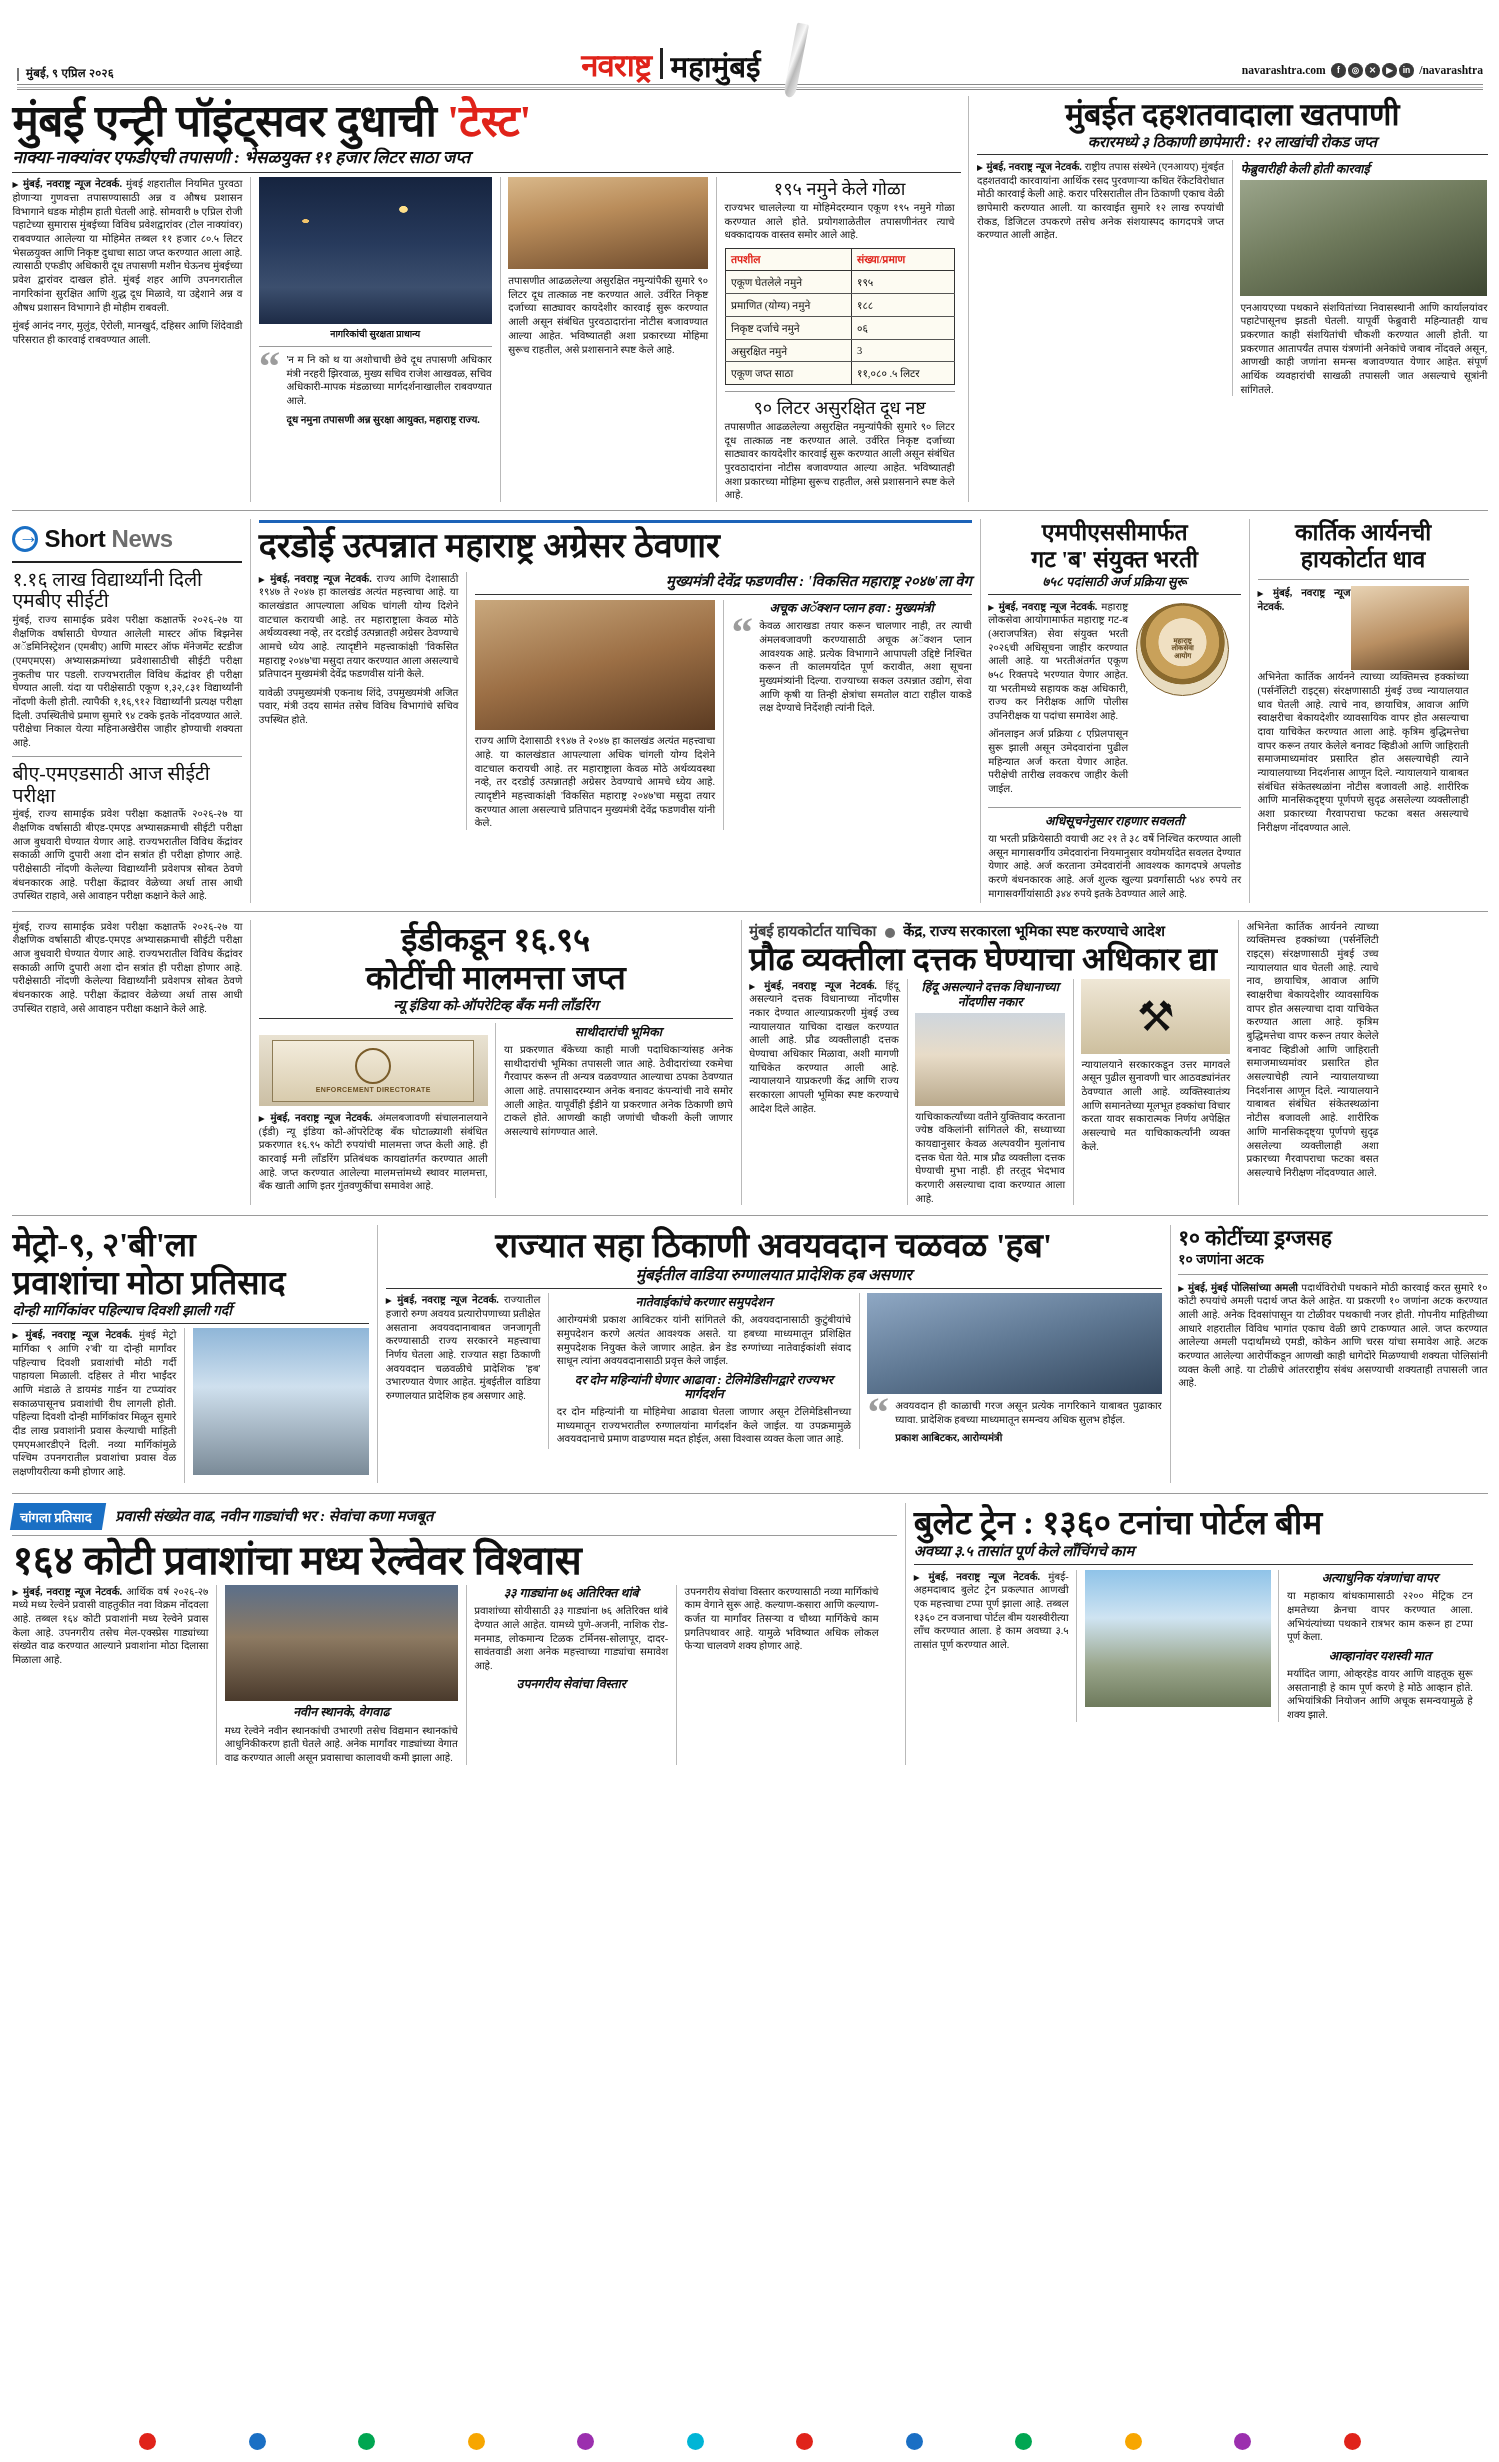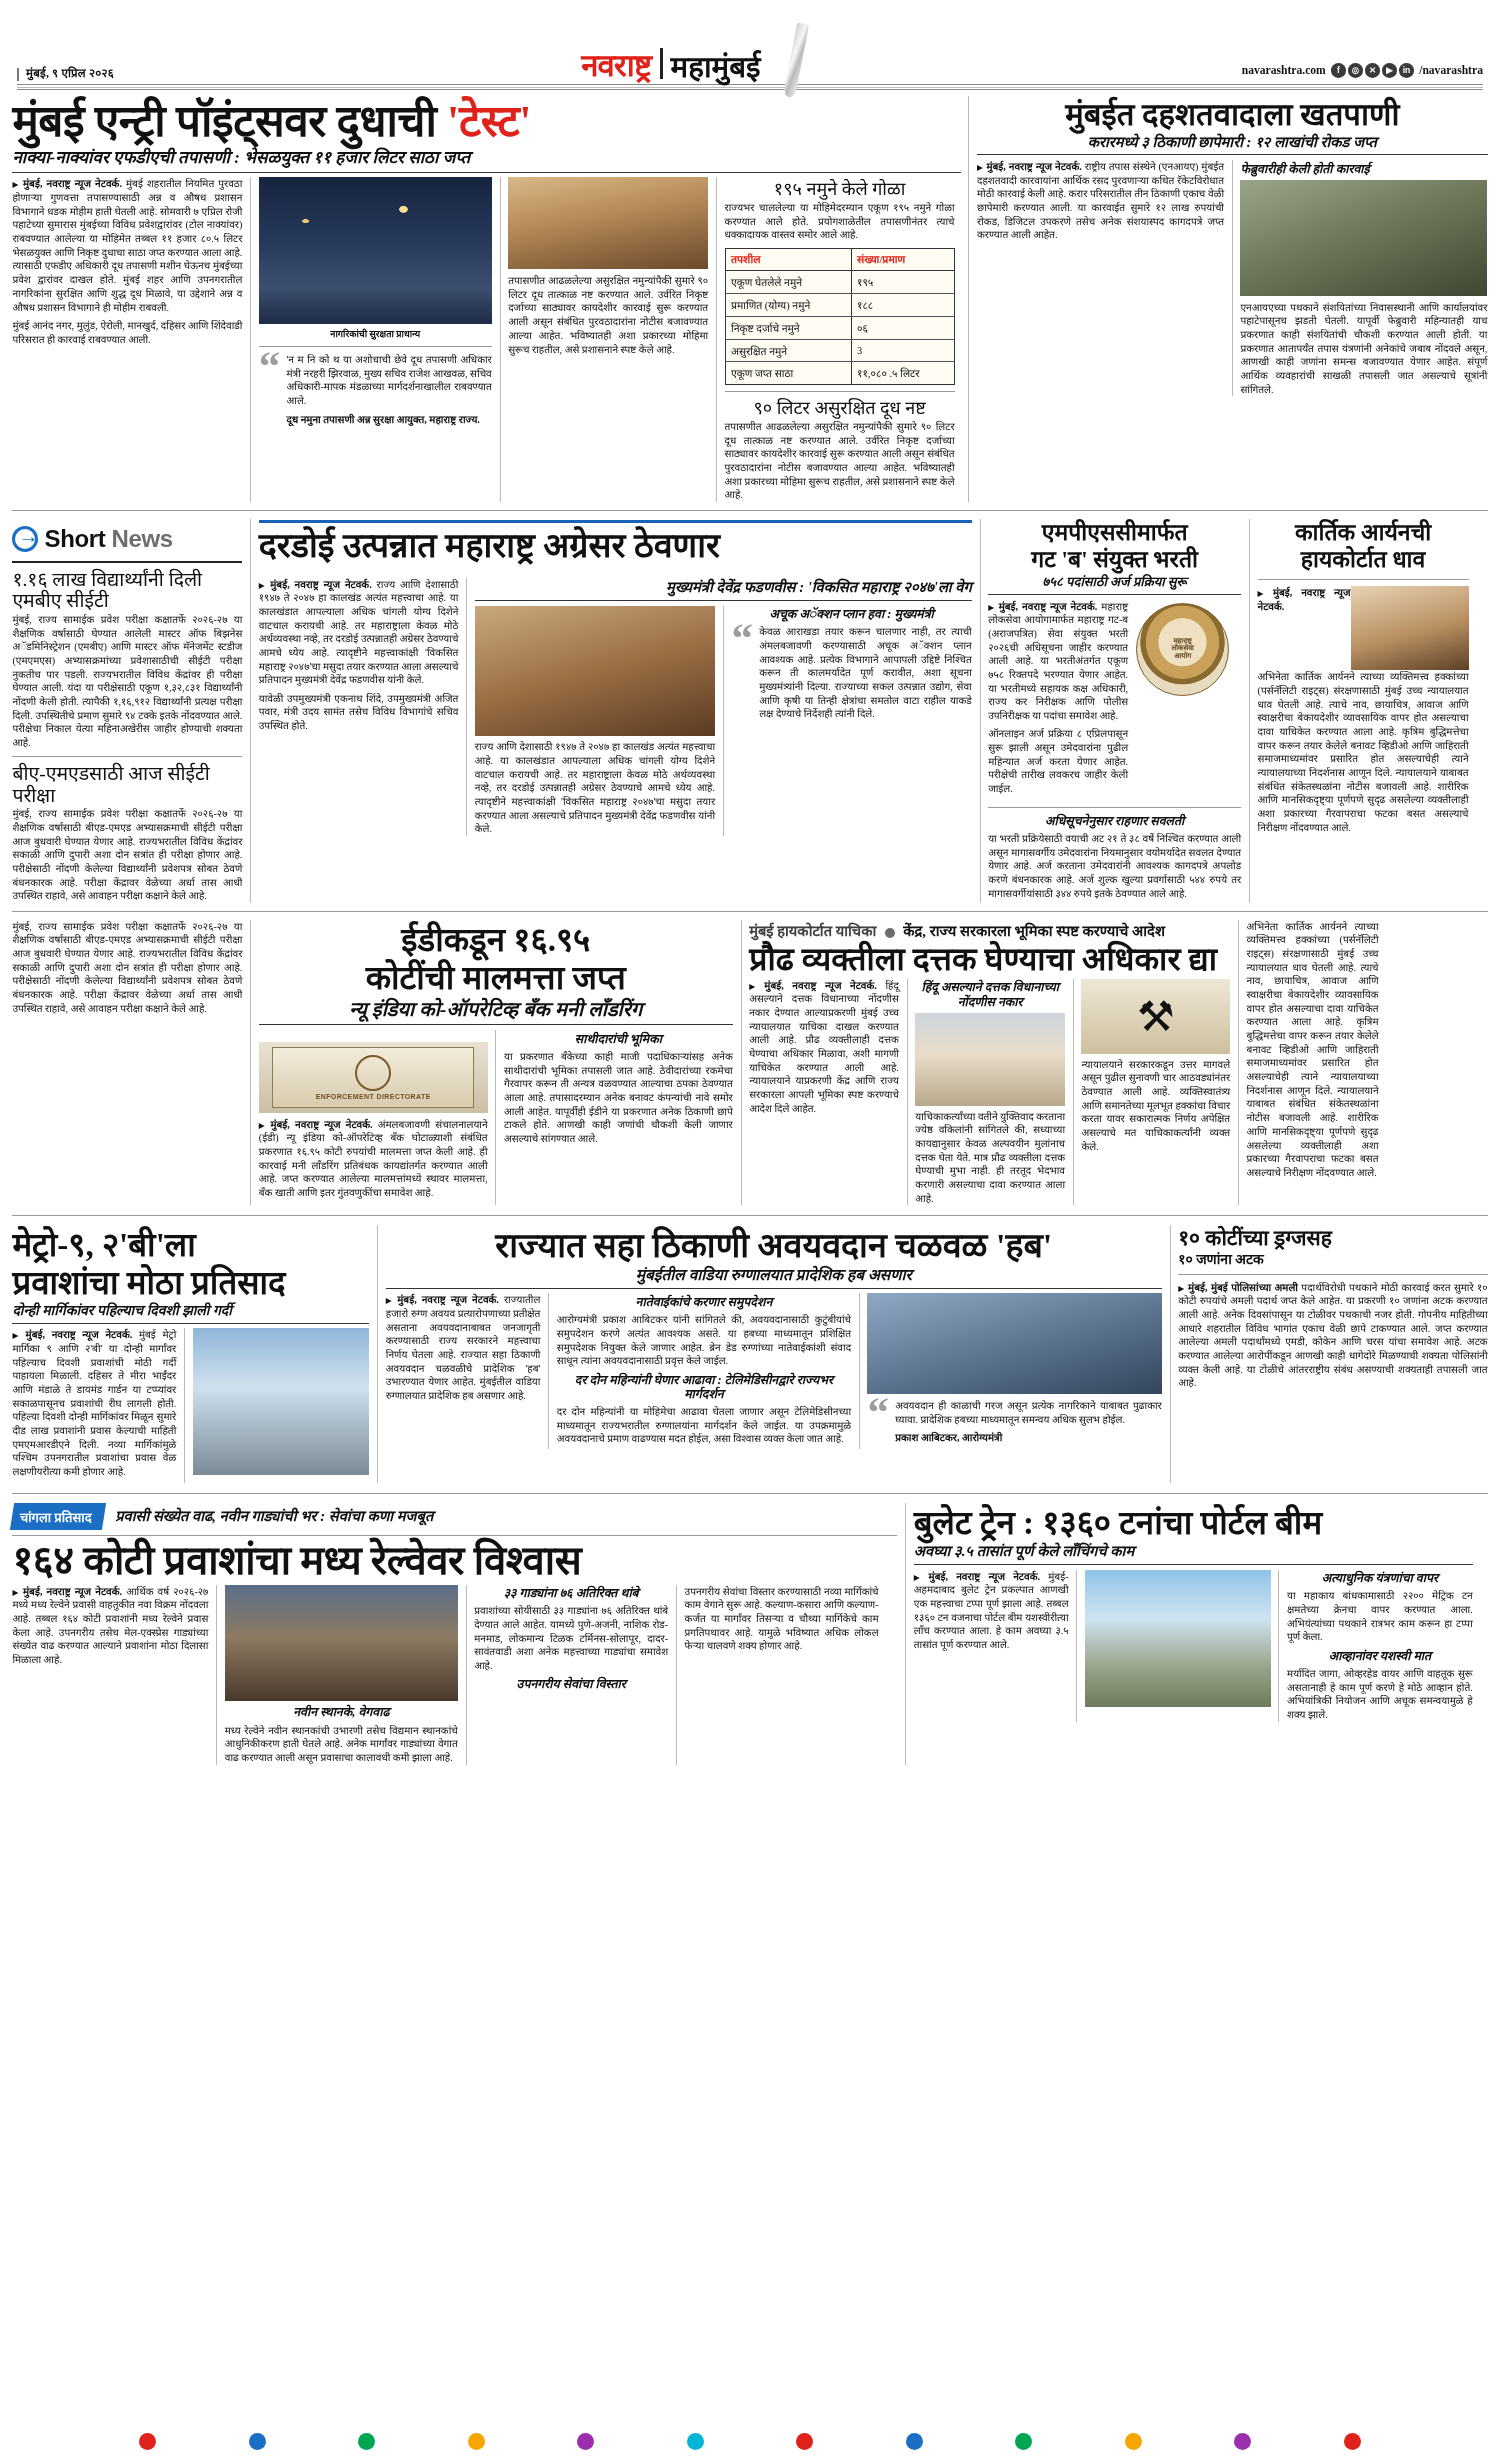--- a/index.html
+++ b/index.html
@@ -257,21 +257,21 @@
       <div class="hline"></div>
       <h4 class="hl4" style="font-size:19.4px;">बीए-एमएडसाठी आज सीईटी परीक्षा</h4>
       <div class="bt">मुंबई, राज्य सामाईक प्रवेश परीक्षा कक्षातर्फे २०२६-२७ या शैक्षणिक वर्षासाठी बीएड-एमएड अभ्यासक्रमाची सीईटी परीक्षा आज बुधवारी घेण्यात येणार आहे. राज्यभरातील विविध केंद्रांवर सकाळी आणि दुपारी अशा दोन सत्रांत ही परीक्षा होणार आहे. परीक्षेसाठी नोंदणी केलेल्या विद्यार्थ्यांनी प्रवेशपत्र सोबत ठेवणे बंधनकारक आहे. परीक्षा केंद्रावर वेळेच्या अर्धा तास आधी उपस्थित राहावे, असे आवाहन परीक्षा कक्षाने केले आहे.</div>
     </div>
 
     <div class="vline"></div>
 
     <div style="width:713px;">
       <div class="hline-blue" style="margin-top:1.6px;"></div>
       <h2 class="hl2" style="font-size:34px;">दरडोई उत्पन्नात महाराष्ट्र अग्रेसर ठेवणार</h2>
-      <div class="cols" style="margin-top:14px;">
+      <div class="cols" style="margin-top:8px;">
         <div style="width:200px;" class="bt">
           <p><span class="dl">मुंबई, नवराष्ट्र न्यूज नेटवर्क.</span> <span>राज्य आणि देशासाठी १९४७ ते २०४७ हा कालखंड अत्यंत महत्त्वाचा आहे. या कालखंडात आपल्याला अधिक चांगली योग्य दिशेने वाटचाल करायची आहे. तर महाराष्ट्राला केवळ मोठे अर्थव्यवस्था नव्हे, तर दरडोई उत्पन्नातही अग्रेसर ठेवण्याचे आमचे ध्येय आहे. त्यादृष्टीने महत्त्वाकांक्षी 'विकसित महाराष्ट्र २०४७'चा मसुदा तयार करण्यात आला असल्याचे प्रतिपादन मुख्यमंत्री देवेंद्र फडणवीस यांनी केले.</span></p>
           <p>यावेळी उपमुख्यमंत्री एकनाथ शिंदे, उपमुख्यमंत्री अजित पवार, मंत्री उदय सामंत तसेच विविध विभागांचे सचिव उपस्थित होते.</p>
         </div>
         <div class="vline"></div>
         <div style="width:497px;">
           <div class="sub" style="font-size:14.7px; text-align:right;">मुख्यमंत्री देवेंद्र फडणवीस : 'विकसित महाराष्ट्र २०४७'ला वेग</div>
           <div class="cols">
             <div style="width:241px;">
               <div class="ph meet" style="height:130px;"></div>
@@ -336,21 +336,21 @@
 
     <div style="width:230px;" class="bt">
       <div>मुंबई, राज्य सामाईक प्रवेश परीक्षा कक्षातर्फे २०२६-२७ या शैक्षणिक वर्षासाठी बीएड-एमएड अभ्यासक्रमाची सीईटी परीक्षा आज बुधवारी घेण्यात येणार आहे. राज्यभरातील विविध केंद्रांवर सकाळी आणि दुपारी अशा दोन सत्रांत ही परीक्षा होणार आहे. परीक्षेसाठी नोंदणी केलेल्या विद्यार्थ्यांनी प्रवेशपत्र सोबत ठेवणे बंधनकारक आहे. परीक्षा केंद्रावर वेळेच्या अर्धा तास आधी उपस्थित राहावे, असे आवाहन परीक्षा कक्षाने केले आहे.</div>
     </div>
 
     <div class="vline"></div>
 
     <div style="width:474px;">
       <h2 class="hl2 center" style="font-size:33px;">ईडीकडून १६.९५</h2>
       <h2 class="hl2 center" style="font-size:33px;">कोटींची मालमत्ता जप्त</h2>
-      <div class="sub center" style="font-size:20px;">न्यू इंडिया को-ऑपरेटिव्ह बँक मनी लाँडरिंग</div>
+      <div class="sub center" style="font-size:14px;">न्यू इंडिया को-ऑपरेटिव्ह बँक मनी लाँडरिंग</div>
       <div class="cols">
         <div style="width:230px;margin-top:12px;">
           <div class="ph ed" style="height:71px; padding:4.7px;">
             <div class="seal">
               <div class="ring"></div>
               <div class="txt">ENFORCEMENT DIRECTORATE</div>
             </div>
           </div>
           <div class="bt" style="margin-top:4.7px;">
             <p><span class="dl">मुंबई, नवराष्ट्र न्यूज नेटवर्क.</span> <span>अंमलबजावणी संचालनालयाने (ईडी) न्यू इंडिया को-ऑपरेटिव्ह बँक घोटाळ्याशी संबंधित प्रकरणात १६.९५ कोटी रुपयांची मालमत्ता जप्त केली आहे. ही कारवाई मनी लाँडरिंग प्रतिबंधक कायद्यांतर्गत करण्यात आली आहे. जप्त करण्यात आलेल्या मालमत्तांमध्ये स्थावर मालमत्ता, बँक खाती आणि इतर गुंतवणुकींचा समावेश आहे.</span></p>

